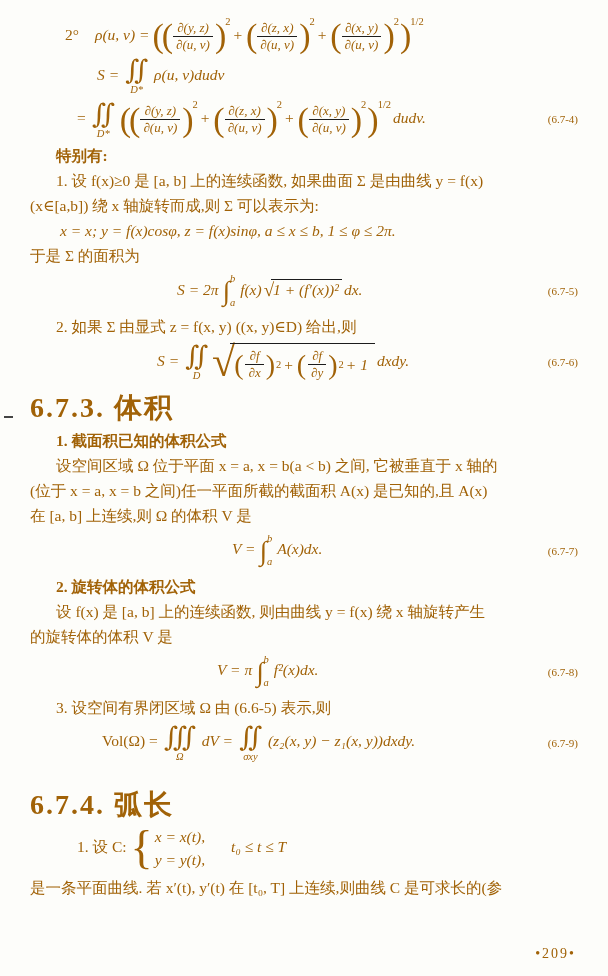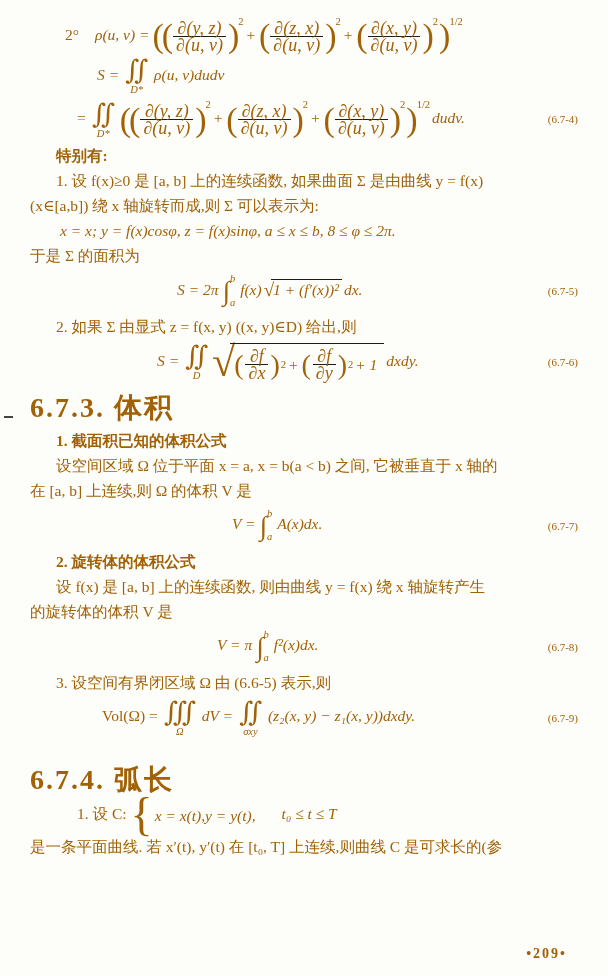--- a/index.html
+++ b/index.html
@@ -22,21 +22,21 @@
   .up{font-style:normal;}
   .mi{margin:0 2px;}
   .tag{font-style:normal;margin-right:14px;}
 
   .pl30{padding-left:30px}.pl35{padding-left:35px}.pl45{padding-left:45px}
   .pl65{padding-left:65px}.pl70{padding-left:70px}.pl125{padding-left:125px}
   .pl145{padding-left:145px}.pl185{padding-left:185px}.pl200{padding-left:200px}
 
   
   .frac{display:inline-block;vertical-align:middle;text-align:center;
-        font-size:18px;line-height:16px;font-style:italic;margin:0 1px;}
+        font-size:13px;line-height:16px;font-style:italic;margin:0 1px;}
   .frac .num,.frac .den{display:block;padding:0 3px;}
   .frac .den{border-top:1.4px solid #1c1c1c;}
 
   
   .bp{font-size:34px;line-height:0;vertical-align:middle;font-style:normal;letter-spacing:-2px;margin:0 1px;}
   .bp2{font-size:28px;line-height:0;vertical-align:middle;font-style:normal;margin:0 1px;}
   .ex{font-size:10.5px;vertical-align:15px;font-style:normal;letter-spacing:0;}
 
   
   .iint{display:inline-flex;flex-direction:column;align-items:center;
@@ -52,26 +52,26 @@
   .sqrt-s{white-space:nowrap;}
   .sqrt-s .rad{font-style:normal;font-size:19px;margin-right:-3px;vertical-align:-1px;}
   .sqrt-s .vinc{border-top:1.4px solid #1c1c1c;padding:1px 3px 0 2px;}
   .sqrt-l{display:inline-flex;align-items:flex-start;vertical-align:middle;white-space:nowrap;}
   .sqrt-l .rad{font-style:normal;font-size:42px;line-height:38px;margin-right:-5px;}
   .sqrt-l .vinc{border-top:1.6px solid #1c1c1c;display:inline-flex;align-items:center;padding:4px 5px 0 3px;}
   .sqrt-l .ex{vertical-align:12px;}
 
   
   .brace{font-size:46px;font-style:normal;line-height:0;vertical-align:middle;margin:0 2px;}
-  .cases{display:inline-flex;flex-direction:row;vertical-align:middle;
+  .cases{display:inline-flex;flex-direction:column;vertical-align:middle;
          font-style:italic;line-height:23px;}
   .cond{margin-left:26px;font-style:italic;}
 
-  .pageno{position:absolute;right:41px;bottom:14px;font-size:14px;
-          font-weight:bold;letter-spacing:2px;}
+  .pageno{position:absolute;right:32px;bottom:14px;font-size:14px;
+          font-weight:normal;letter-spacing:2px;}
   .margin-mark{position:absolute;left:4px;top:416px;width:9px;border-top:2px solid #444;}
 </style>
 </head>
 <body>
 
 <div class="page">
   <div class="margin-mark"></div>
   <div class="inner">
 
     <div class="eqrow pl35">
@@ -90,21 +90,21 @@
       <span class="eqbody"><span class="mi up">=</span><span class="iint">
             <span class="sym">∬</span>
             <span class="lim">D*</span>
           </span><span class="bp">((</span><span class="frac"><span class="num">∂(y, z)</span><span class="den">∂(u, v)</span></span><span class="bp">)</span><sup class="ex">2</sup><span class="mi">+</span><span class="bp">(</span><span class="frac"><span class="num">∂(z, x)</span><span class="den">∂(u, v)</span></span><span class="bp">)</span><sup class="ex">2</sup><span class="mi">+</span><span class="bp">(</span><span class="frac"><span class="num">∂(x, y)</span><span class="den">∂(u, v)</span></span><span class="bp">)</span><sup class="ex">2</sup><span class="bp">)</span><sup class="ex">1/2</sup><span class="mi">dudv.</span></span>
       <span class="eqno">(6.7-4)</span>
     </div>
 
     <div class="txt ind boldline">特别有:</div>
     <div class="txt ind">1. 设 f(x)≥0 是 [a, b] 上的连续函数, 如果曲面 Σ 是由曲线 y = f(x)</div>
     <div class="txt">(x∈[a,b]) 绕 x 轴旋转而成,则 Σ 可以表示为:</div>
-    <div class="txt pl30" style="font-style:italic;">x = x; y = f(x)cosφ, z = f(x)sinφ, a ≤ x ≤ b, 8 ≤ φ ≤ 2π.</div>
+    <div class="txt pl30" style="font-style:italic;">x = x; y = f(x)cosφ, z = f(x)sinφ, a ≤ x ≤ b, 1 ≤ φ ≤ 2π.</div>
     <div class="txt">于是 Σ 的面积为</div>
 
     <div class="eqrow pl145">
       <span class="eqbody"><span class="mi">S = 2π</span><span class="bint">∫</span><span class="lims">
             <span>b</span>
             <span>a</span>
           </span><span class="mi">f(x)</span><span class="sqrt-s"><span class="rad">√</span><span class="vinc">1 + (f′(x))²</span></span><span class="mi">dx.</span></span>
       <span class="eqno">(6.7-5)</span>
     </div>
 
@@ -134,20 +134,21 @@
               <sup class="ex">2</sup>
               <span class="mi">+ 1</span>
             </span>
           </span><span class="mi">dxdy.</span></span>
       <span class="eqno">(6.7-6)</span>
     </div>
 
     <div class="h">6.7.3. 体积</div>
     <div class="txt ind boldline">1. 截面积已知的体积公式</div>
     <div class="txt ind">设空间区域 Ω 位于平面 x = a, x = b(a &lt; b) 之间, 它被垂直于 x 轴的</div>
+    <div class="txt">(位于 x = a, x = b 之间)任一平面所截的截面积 A(x) 是已知的,且 A(x)</div>
     <div class="txt">在 [a, b] 上连续,则 Ω 的体积 V 是</div>
 
     <div class="eqrow pl200">
       <span class="eqbody"><span class="mi">V =</span><span class="bint">∫</span><span class="lims">
             <span>b</span>
             <span>a</span>
           </span><span class="mi">A(x)dx.</span></span>
       <span class="eqno">(6.7-7)</span>
     </div>
 

